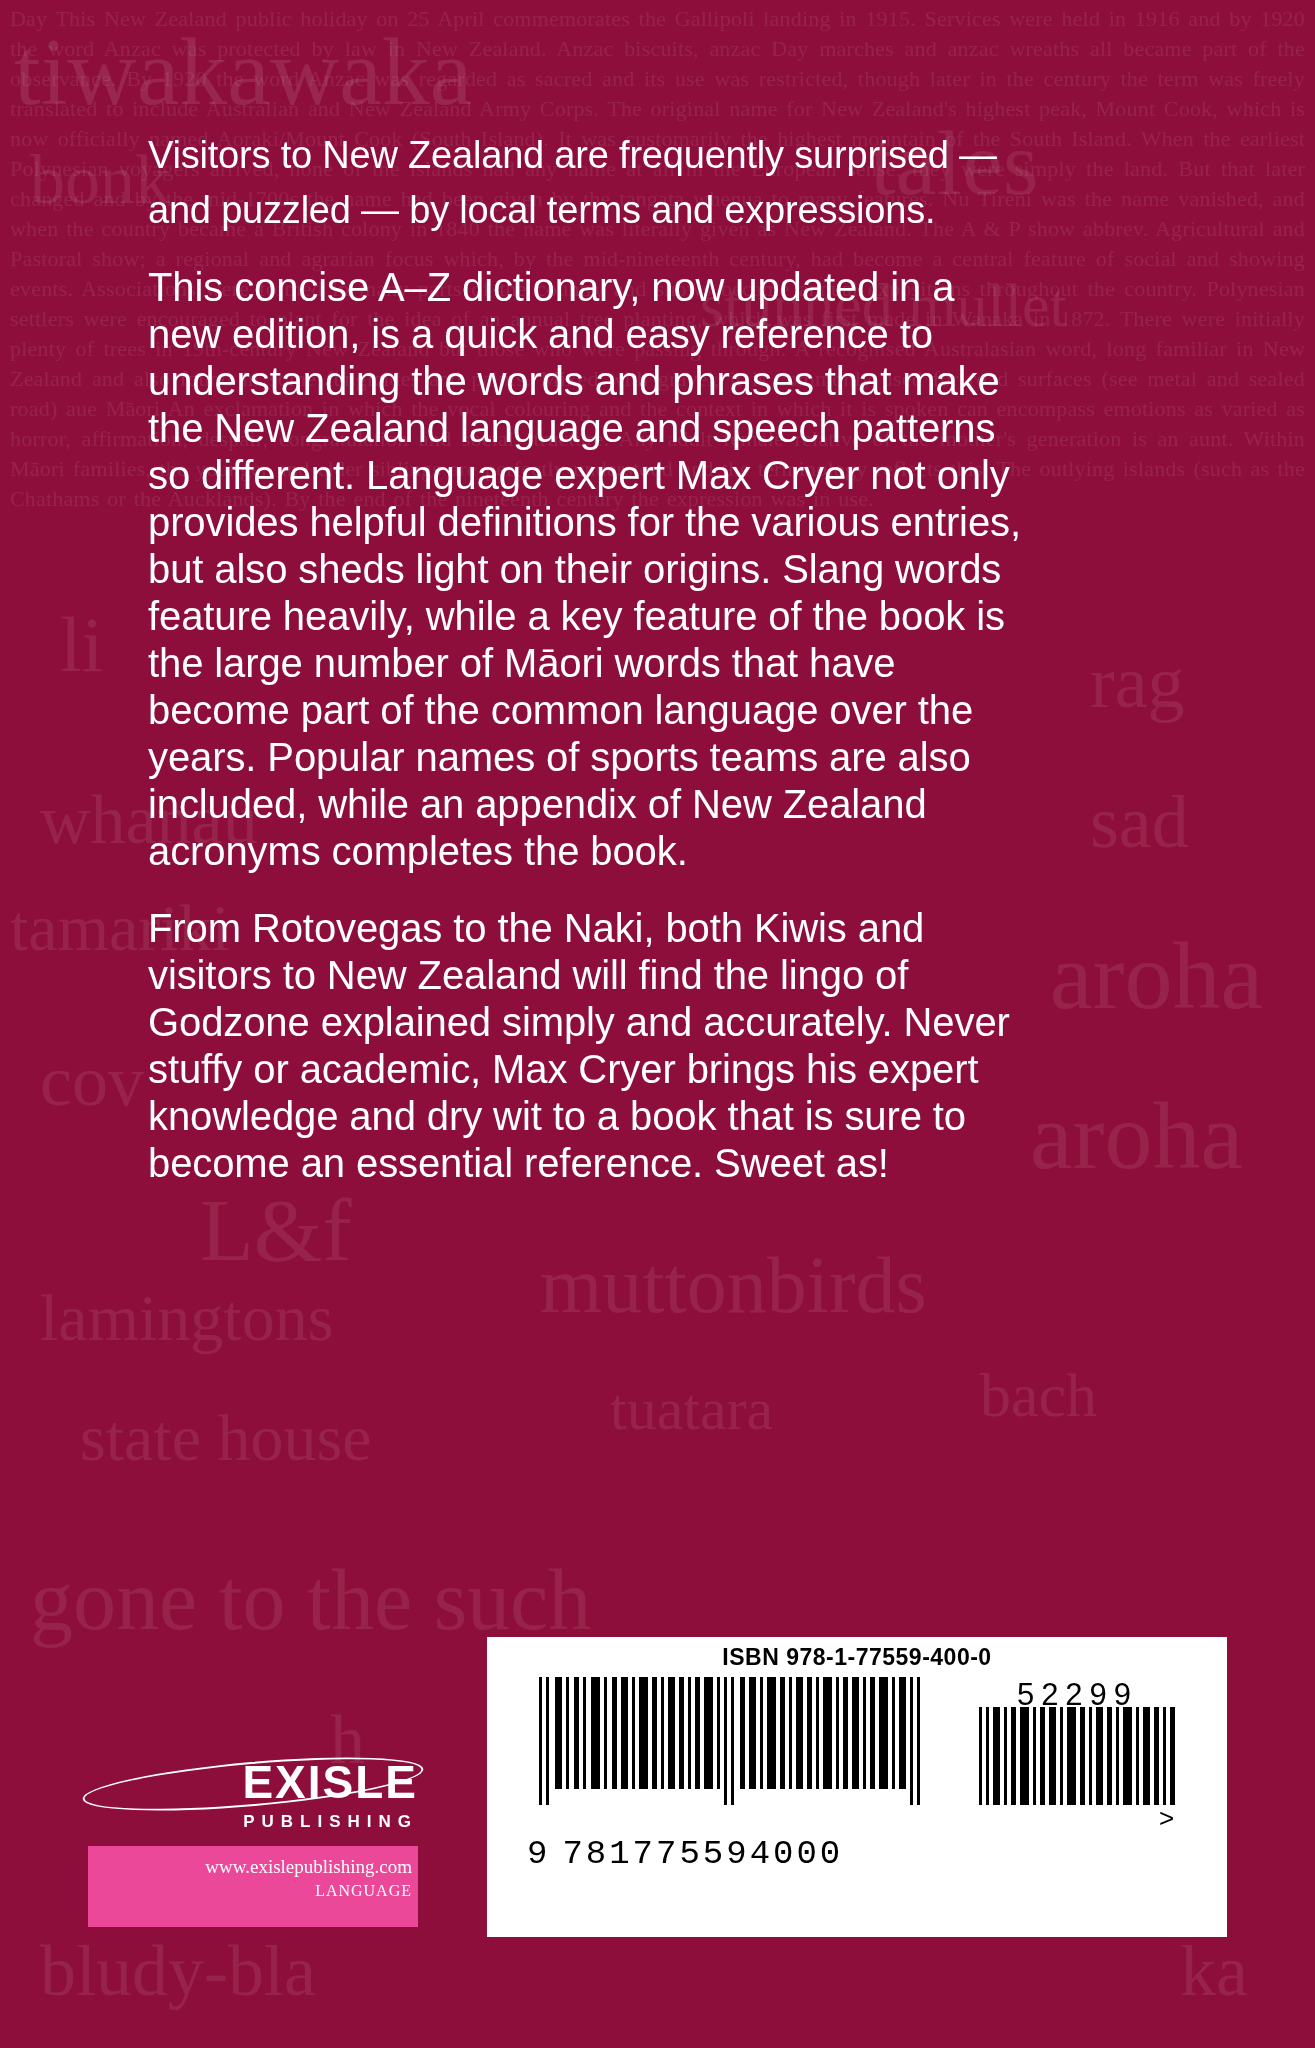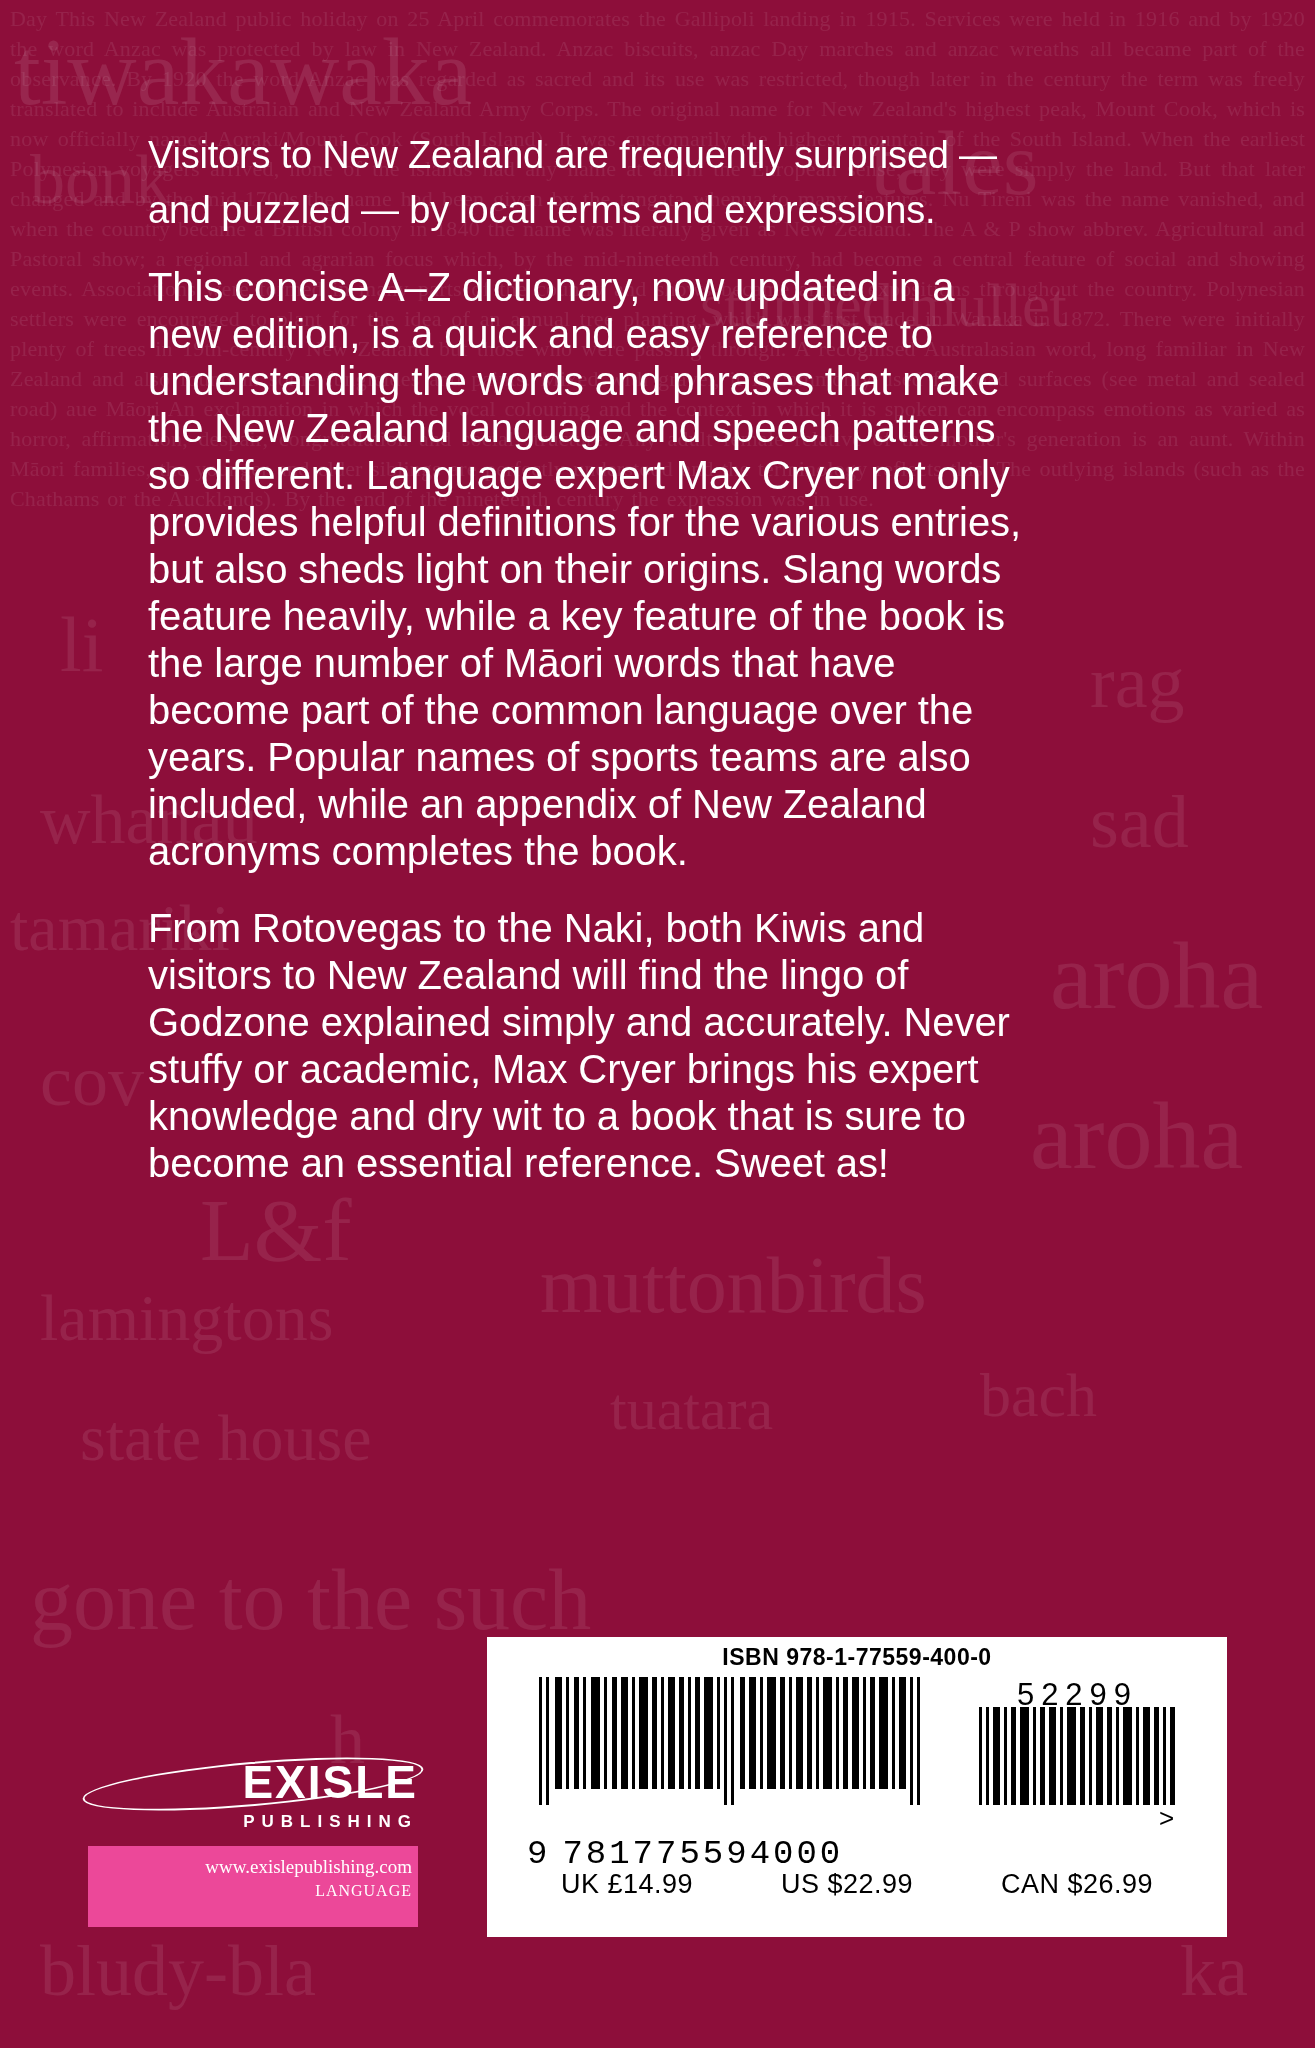--- a/index.html
+++ b/index.html
@@ -344,20 +344,15 @@
       </div>
 
       <div class="addon-digits">52299</div>
 
       <div class="ean-digits">
         <span class="lead-digit">9</span><span>781775</span><span>594000</span>
       </div>
       <div class="gt-mark">&gt;</div>
     </div>
 
-    <div class="prices">
-      <span>UK £14.99</span>
-      <span>US $22.99</span>
-      <span>CAN $26.99</span>
-    </div>
   </div>
 
 </div>
 
 </body></html>

